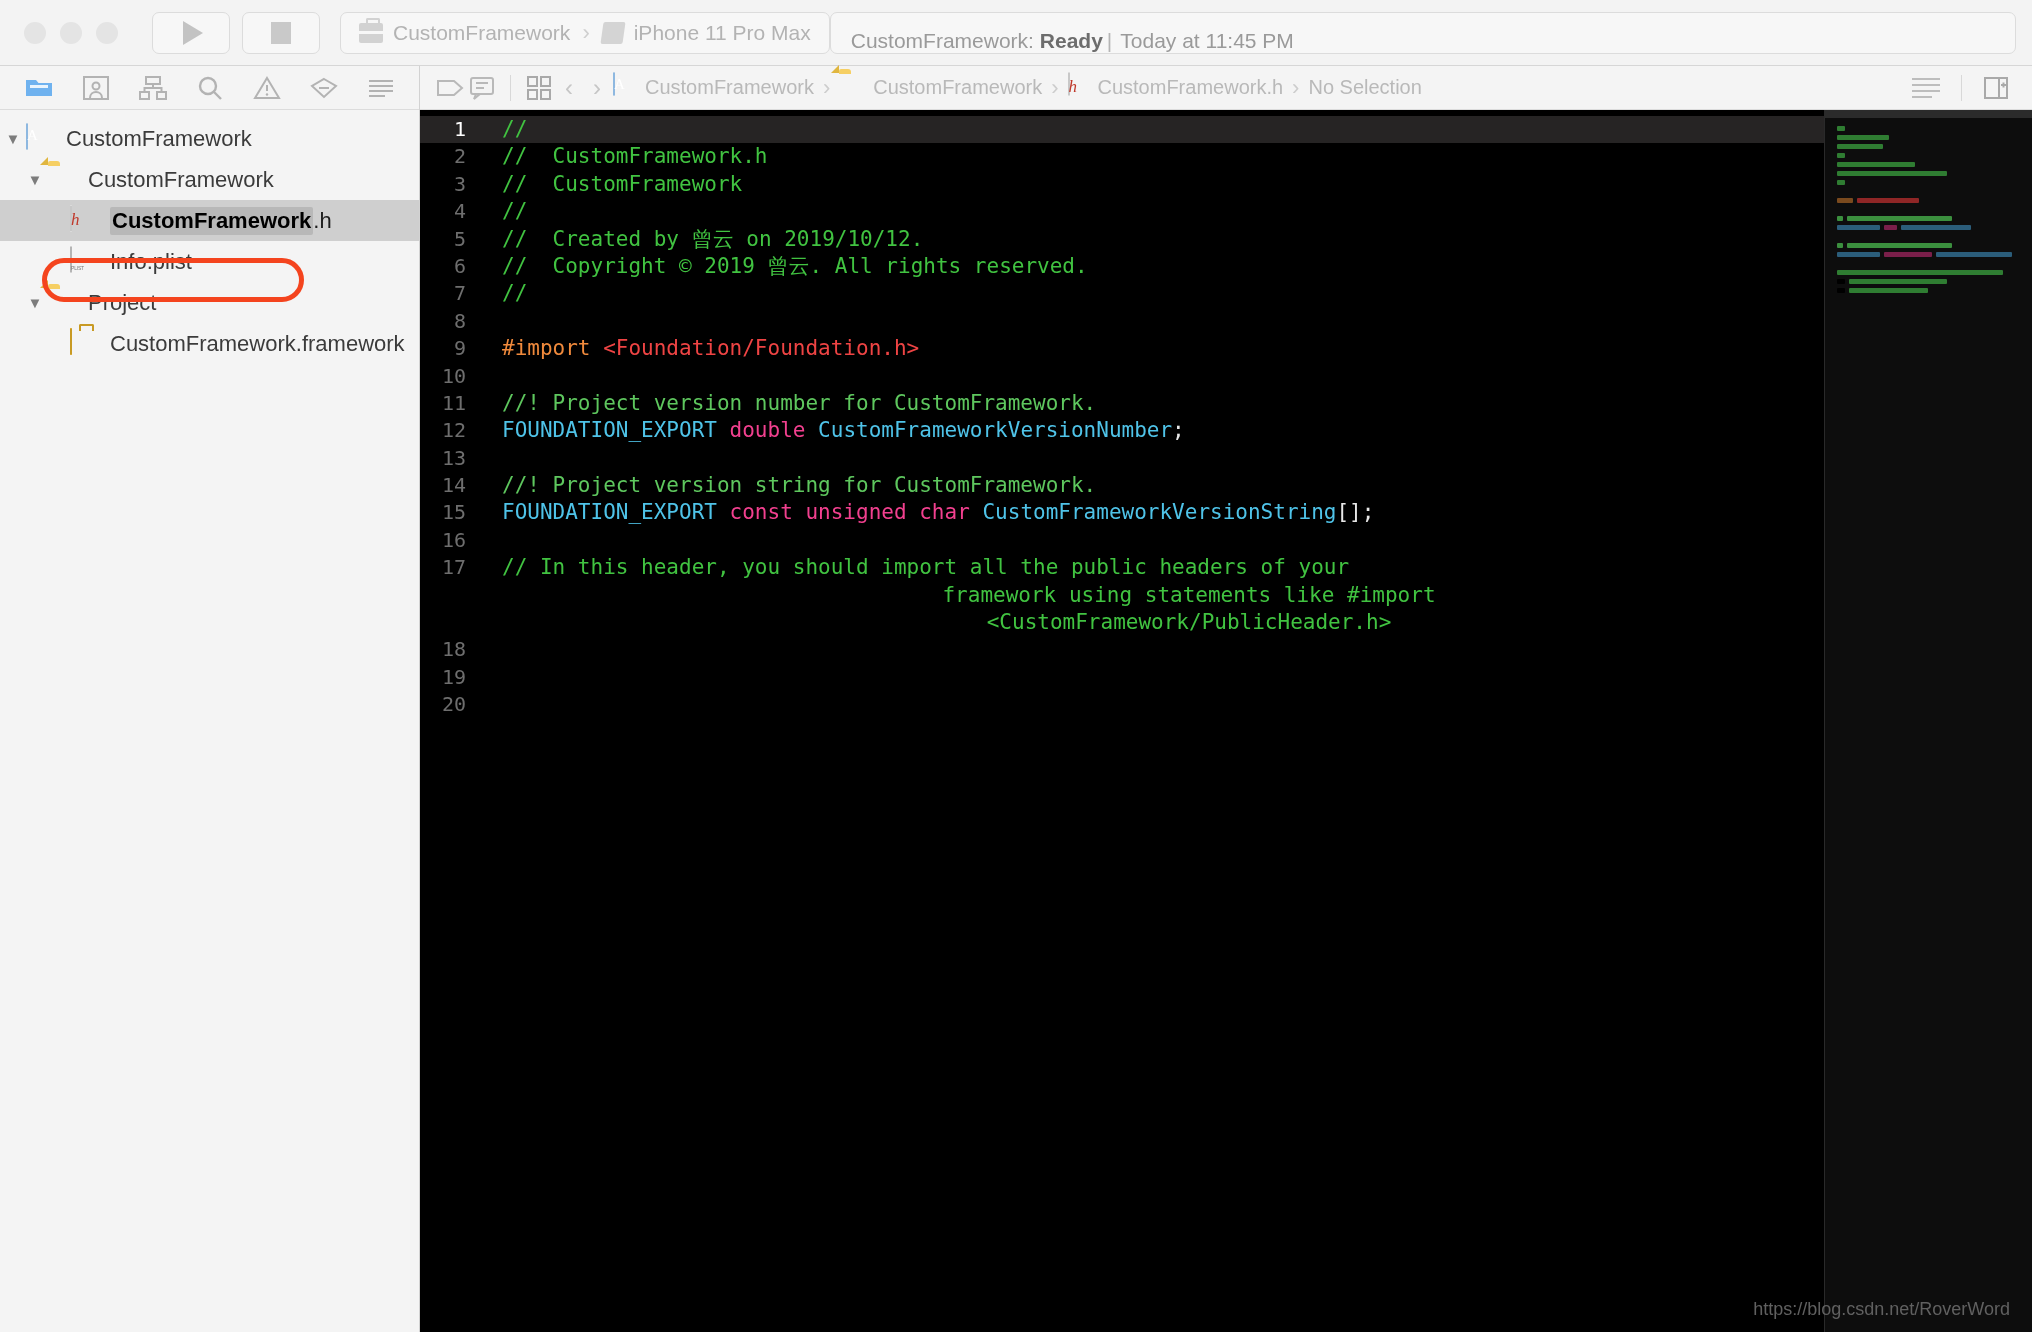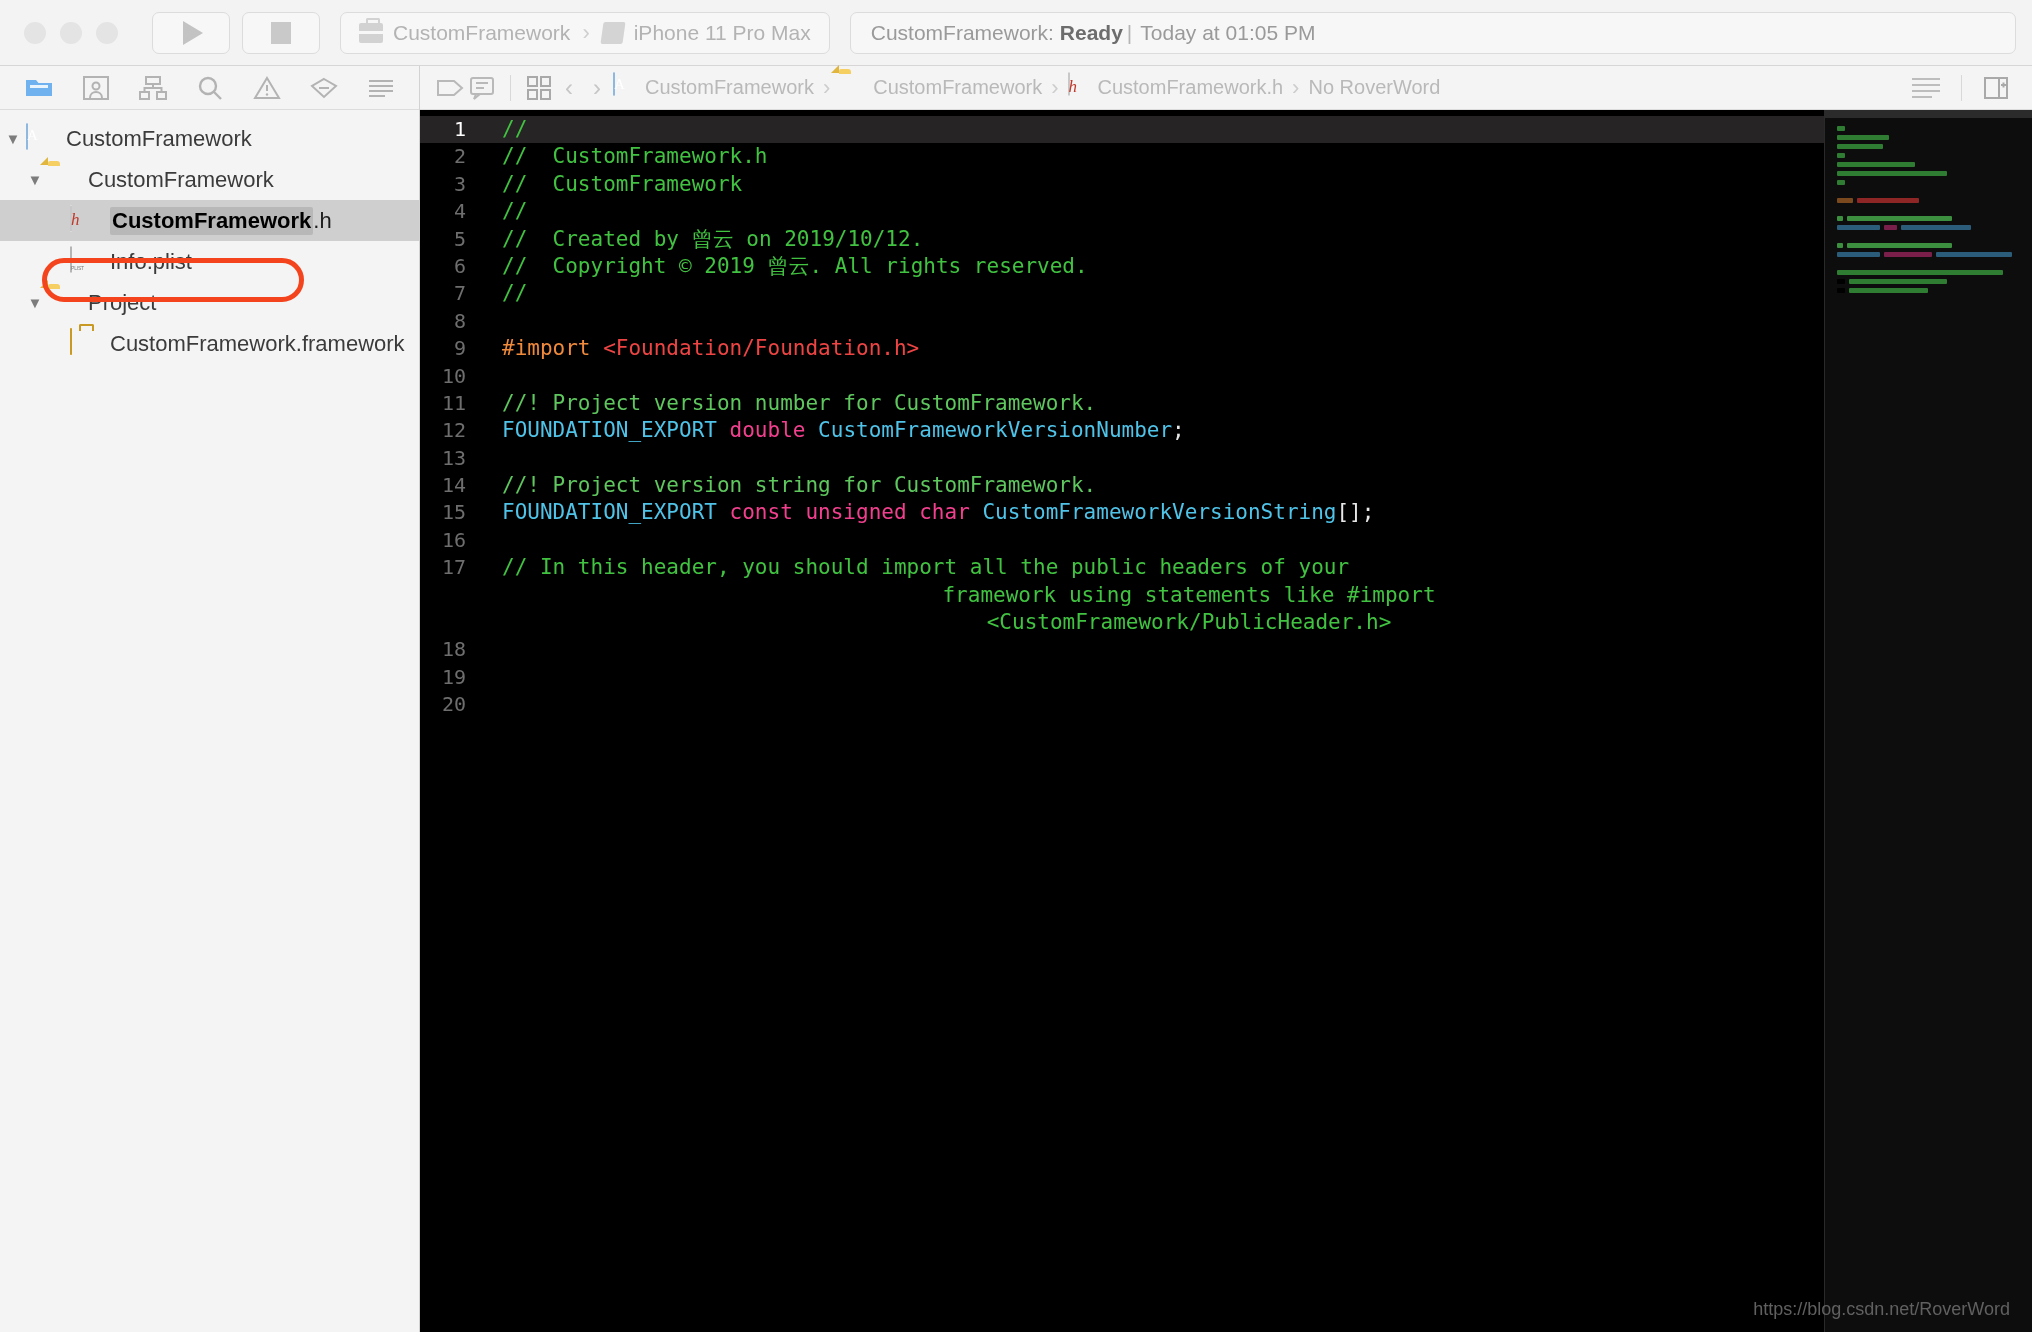--- a/index.html
+++ b/index.html
@@ -63,24 +63,24 @@
     content:""; position:absolute; left:0; top:8px; width:24px; height:3px; background:#f7f7f7;
   }
   .devicon {
     width: 22px; height: 22px;
     background: #d4d4d4;
     border-radius: 2px;
     transform: skewX(-8deg);
   }
 
   .status-box {
-    flex: 1; height: 42px; margin-left: 20px;
+    flex: 1; height: 42px; 
     border: 1px solid #dcdcdc; border-radius: 7px;
     background: #f7f7f7;
-    display: flex; align-items: center;
+    display: flex; align-items: flex-end;
     padding: 0 20px;
     font-size: 21px; color: #9a9a9a;
     gap: 0;
   }
   .status-box b { color: #6d6d6d; font-weight: bold; }
   .st-sep { color: #b5b5b5; margin: 0 8px 0 4px; }
 
   
   .body { flex: 1; display: flex; min-height: 0; }
 
@@ -302,21 +302,21 @@
       <span class="scheme-chev">›</span>
       <div class="devicon"></div>
       <span>iPhone 11 Pro Max</span>
     </div>
 
     <div class="status-box">
       <span>CustomFramework:</span>
       <span>&nbsp;</span>
       <b>Ready</b>
       <span class="st-sep">|</span>
-      <span>Today at 01:05 PM</span>
+      <span>Today at 11:45 PM</span>
     </div>
   </div>
 
   <div class="body">
 
     <div class="navigator">
       <div class="nav-tabs">
 
         <div class="nav-tab">
           <svg width="30" height="24" viewBox="0 0 30 24">
@@ -457,21 +457,21 @@
         </div>
         <span class="crumb-chev">›</span>
 
         <div class="crumb">
           <span class="ico" style="width:20px;min-width:20px;margin-right:2px"><span class="ico-h" style="width:18px;height:23px"></span></span>
           <span>CustomFramework.h</span>
         </div>
         <span class="crumb-chev">›</span>
 
         <div class="crumb">
-          <span>No RoverWord</span>
+          <span>No Selection</span>
         </div>
 
         <div class="jb-right">
           <div class="jb-icon" style="width:46px">
             <svg width="32" height="24" viewBox="0 0 32 24">
               <g stroke="#bdbdbd" stroke-width="2.2">
                 <path d="M2 3h28M2 9h28M2 15h28M2 21h20"></path>
               </g>
             </svg>
           </div>

